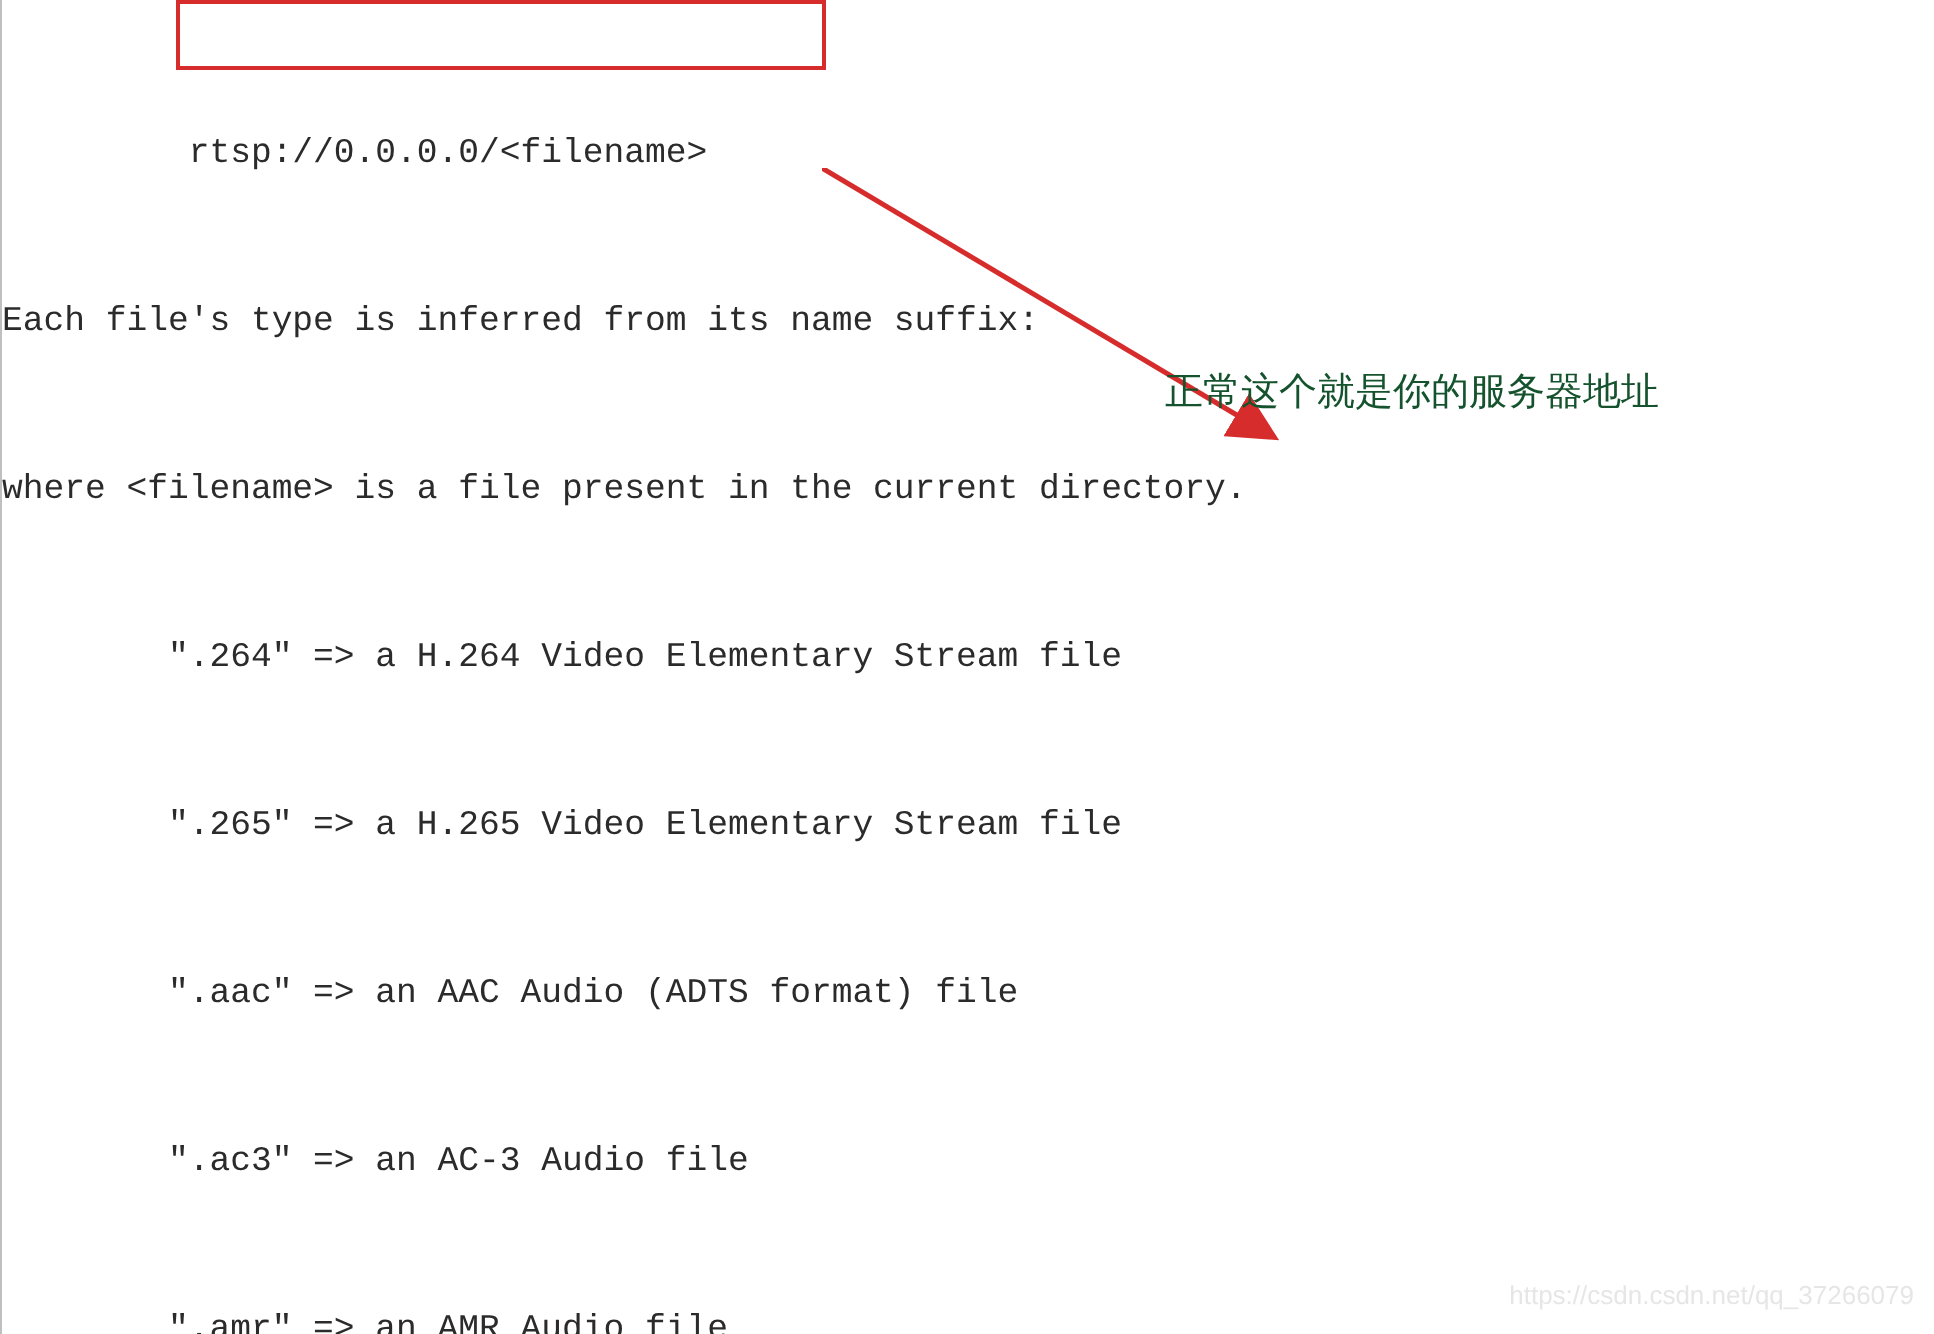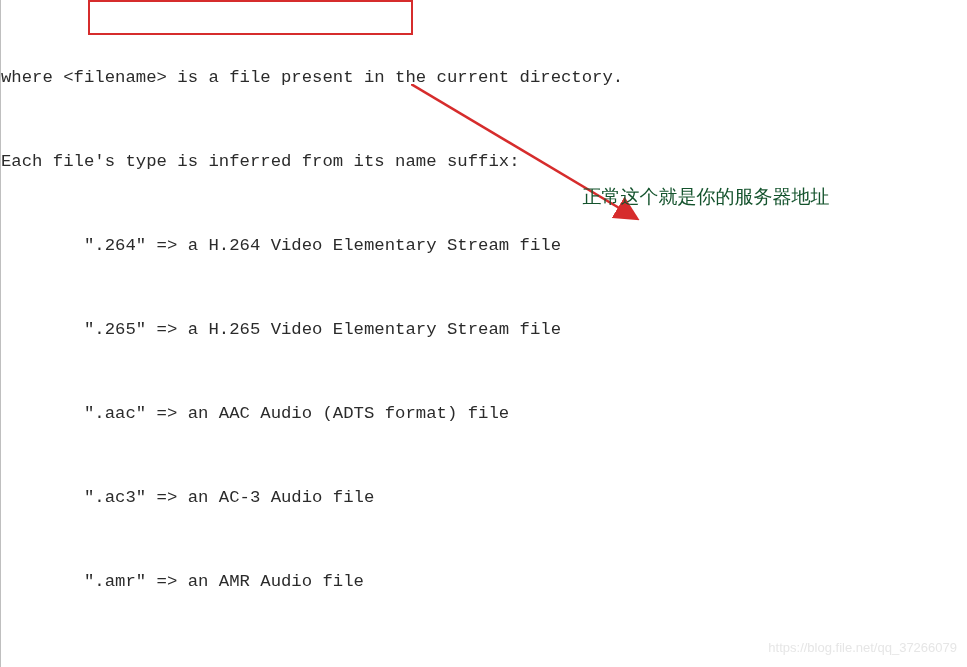--- a/index.html
+++ b/index.html
@@ -61,22 +61,23 @@
     font-family: Arial, sans-serif;
     font-size: 13px;
     color: #e6e6e6;
     pointer-events: none;
   }
 </style>
 </head>
 <body>
 
 <div class="console">
+  <div class="line">         rtsp://0.0.0.0/&lt;filename&gt;</div>
+  <div class="line">Each file's type is inferred from its name suffix:</div>
   <div class="line">where &lt;filename&gt; is a file present in the current directory.</div>
-  <div class="line">Each file's type is inferred from its name suffix:</div>
   <div class="line">        ".264" =&gt; a H.264 Video Elementary Stream file</div>
   <div class="line">        ".265" =&gt; a H.265 Video Elementary Stream file</div>
   <div class="line">        ".aac" =&gt; an AAC Audio (ADTS format) file</div>
   <div class="line">        ".ac3" =&gt; an AC-3 Audio file</div>
   <div class="line">        ".amr" =&gt; an AMR Audio file</div>
   
   
   
   
   
@@ -101,14 +102,14 @@
         </marker>
       </defs>
       <line x1="0" y1="0" x2="225" y2="134" stroke="#d62c2c" stroke-width="2.5" marker-end="url(#ah)"></line>
     </svg>
   </div>
 
   <div class="overlay annot">
     <div>正常这个就是你的服务器地址</div>
   </div>
 
-  <div class="wm">https://blog.file.net/qq_37266079</div>
+  <div class="wm">https://csdn.csdn.net/qq_37266079</div>
 </div>
 
 </body></html>

